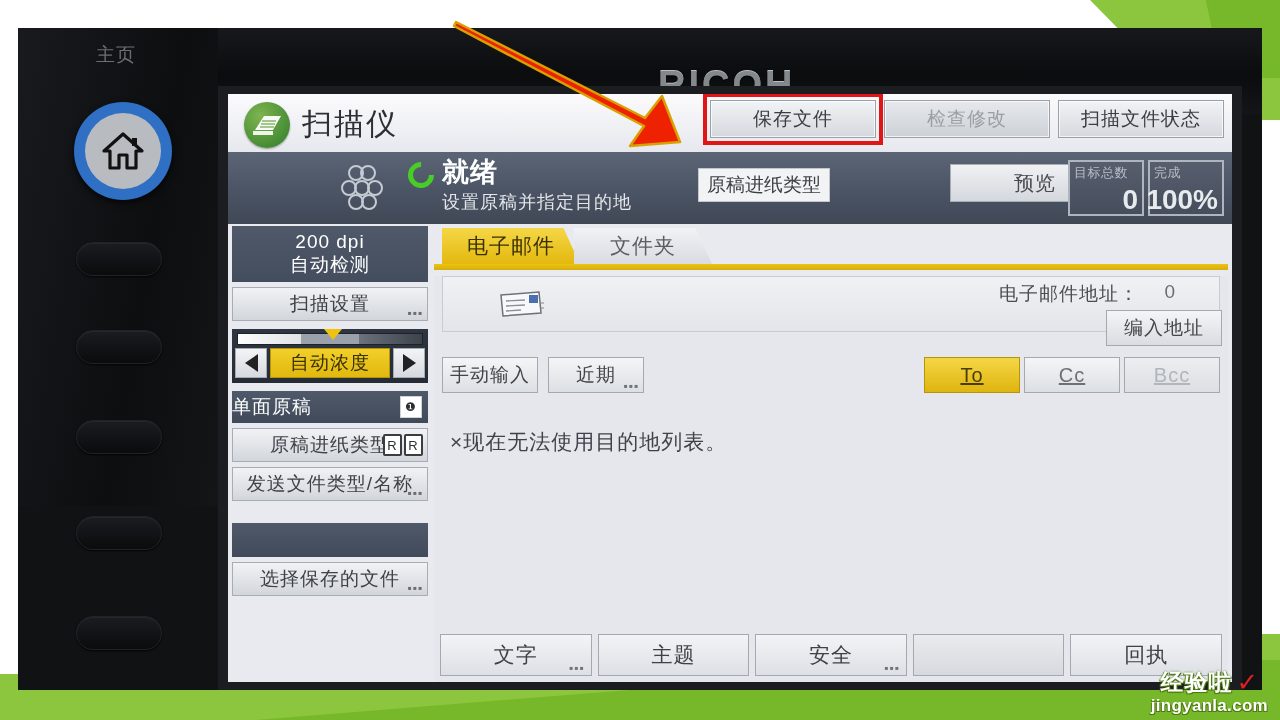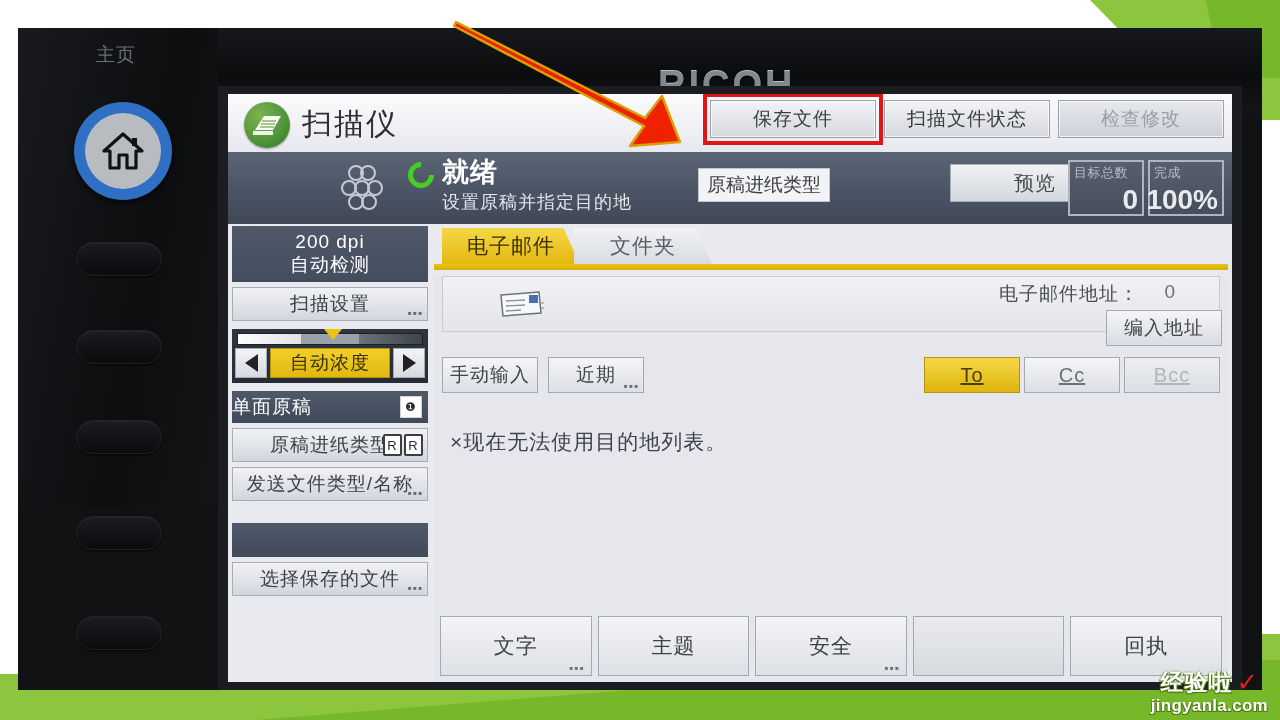--- a/index.html
+++ b/index.html
@@ -317,21 +317,21 @@
   .tocc-btn.dim { color: #b2b6bb; background: linear-gradient(180deg,#eceef1,#dcdfe3); }
   .notice {
     position: absolute; left: 16px; top: 152px;
     font-size: 21px; color: #3f434a; letter-spacing: 1px;
   }
   .bottom-row {
     position: absolute; left: 6px; right: 6px; bottom: 8px;
     display: flex; gap: 6px;
   }
   .bt-btn {
-    flex: 1; height: 60px; border: 1px solid #a4a9b0;
+    flex: 1; height: 42px; border: 1px solid #a4a9b0;
     background: linear-gradient(180deg,#f3f4f7,#dde0e5);
     display: flex; align-items: center; justify-content: center;
     font-size: 21px; color: #3e4147; letter-spacing: 1px; position: relative;
   }
   .bt-btn .ell { position: absolute; right: 6px; bottom: 0; font-size: 12px; color: #70747a; }
   .bt-btn.blank { color: transparent; background: linear-gradient(180deg,#e9ebee,#d6d9de); }
 
   
   .arrow-svg { position: absolute; left: 440px; top: 0; z-index: 40; pointer-events: none; }
 </style>
@@ -382,22 +382,22 @@
             </g>
           </svg>
         </div>
         <div class="app-title">扫描仪</div>
 
         <div class="toolbar">
           <div class="tb-wrap">
             <div class="tb-btn">保存文件</div>
             <div class="tb-highlight"></div>
           </div>
+          <div class="tb-btn dim">检查修改</div>
           <div class="tb-btn">扫描文件状态</div>
-          <div class="tb-btn dim">检查修改</div>
         </div>
 
         <div class="status-bar">
           <svg class="dots-icon" viewBox="0 0 54 46">
             <g fill="none" stroke="#c5cbd4" stroke-width="2">
               <circle cx="18" cy="9" r="7"></circle>
                 <circle cx="30" cy="9" r="7"></circle>
               <circle cx="11" cy="24" r="7"></circle>
                 <circle cx="24" cy="24" r="7"></circle>
                 <circle cx="37" cy="24" r="7"></circle>

